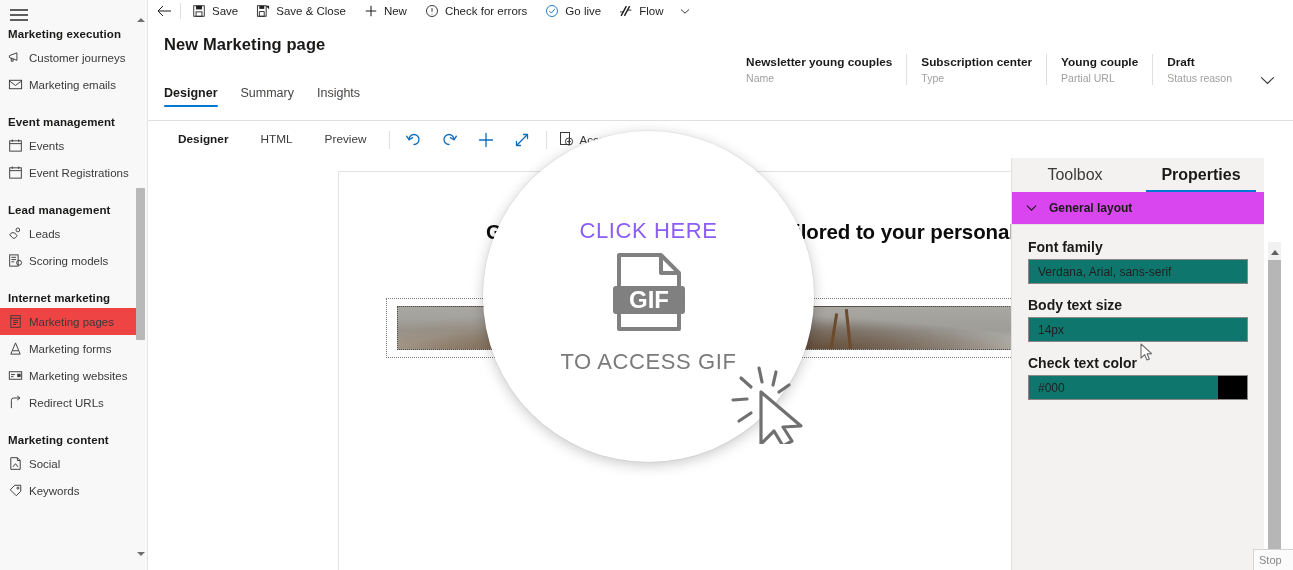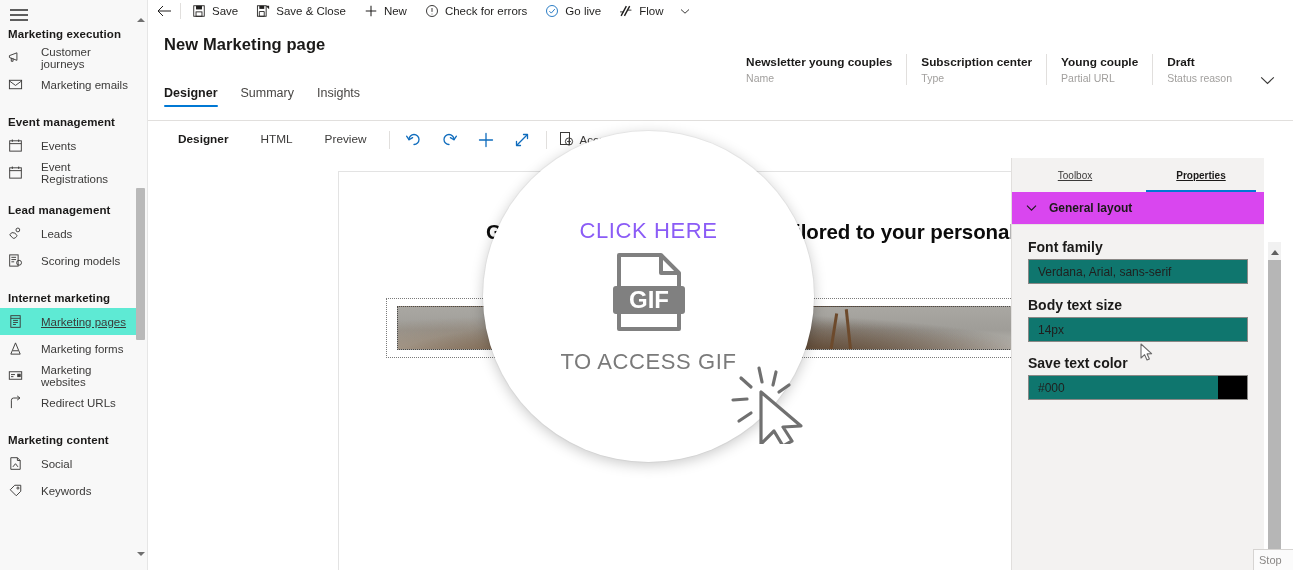--- a/index.html
+++ b/index.html
@@ -25,23 +25,23 @@
     cursor:pointer;
   }
   .hamburger i{display:block;height:2px;background:#5e5e5e;width:18px;margin-left:2px;}
   .nav-scroll{position:absolute;top:22px;left:0;width:136px;height:548px;}
   .nav-group-title{
     font-size:11.5px;font-weight:700;color:#1b1a19;
     padding:6px 0 4px 8px;letter-spacing:.1px;
   }
   .nav-item{
     display:flex;align-items:center;height:27px;padding-left:8px;
-    font-size:11.5px;color:#3b3a39;cursor:pointer;gap:18px;
-  }
-  .nav-item.selected{background:#5eead4;text-decoration:underline;}
+    font-size:11.5px;color:#3b3a39;cursor:pointer;gap:6px;
+  }
+  .nav-item.selected{background:#ef4444;}
   .nav-item .nic{width:15px;height:15px;flex:0 0 15px;display:flex;align-items:center;justify-content:center;}
   .nav-item .nic svg{display:block;}
   .nav-spacer{height:12px;}
   
   .sb-track{position:absolute;right:2px;top:0;width:9px;height:570px;background:#f8f8f8;}
   .sb-up,.sb-down{position:absolute;right:2px;width:9px;height:12px;display:flex;align-items:center;justify-content:center;}
   .sb-up{top:14px;}
   .sb-down{top:548px;}
   .sb-arrow{width:0;height:0;border-left:4px solid transparent;border-right:4px solid transparent;}
   .sb-arrow.up{border-bottom:4px solid #707070;}
@@ -133,21 +133,21 @@
   .straw{position:absolute;width:3px;background:#6d4a2c;transform-origin:bottom center;}
 
   
   #rightpanel{
     position:absolute;right:29px;top:37px;width:252px;bottom:0;
     background:#f3f2f1;border-left:1px solid #e1dfdd;
   }
   #rp-tabs{display:flex;height:34px;background:#f3f2f1;}
   .rp-tab{
     flex:1;display:flex;align-items:center;justify-content:center;
-    font-size:10px;color:#3b3a39;cursor:pointer;position:relative;text-decoration:underline;
+    font-size:16px;color:#3b3a39;cursor:pointer;position:relative;
   }
   .rp-tab.active{font-weight:700;color:#1b1a19;}
   .rp-tab.active::after{content:"";position:absolute;left:8px;right:8px;bottom:0;height:2.5px;background:#0078d4;}
   .rp-section{
     display:flex;align-items:center;gap:12px;height:32px;padding:0 14px;
     background:#d946ef;border-bottom:1px solid #e5e3e1;
     font-size:12px;font-weight:700;color:#1b1a19;cursor:pointer;
   }
   .rp-body{padding:14px 16px 0 16px;}
   .fld-label{font-size:14px;font-weight:700;color:#1b1a19;margin-bottom:4px;}
@@ -518,21 +518,21 @@
               <span>Verdana, Arial, sans-serif</span>
             </div>
           </div>
           <div>
             <div class="fld-label">Body text size</div>
             <div class="fld-box">
               <span>14px</span>
             </div>
           </div>
           <div>
-            <div class="fld-label">Save text color</div>
+            <div class="fld-label">Check text color</div>
             <div class="fld-box color">
               <span>#000</span>
               <span class="swatch" style="background:#000000"></span>
             </div>
           </div>
         </div>
     </div>
 
     <div id="rp-scroll">
       <div class="rtrack"></div>

